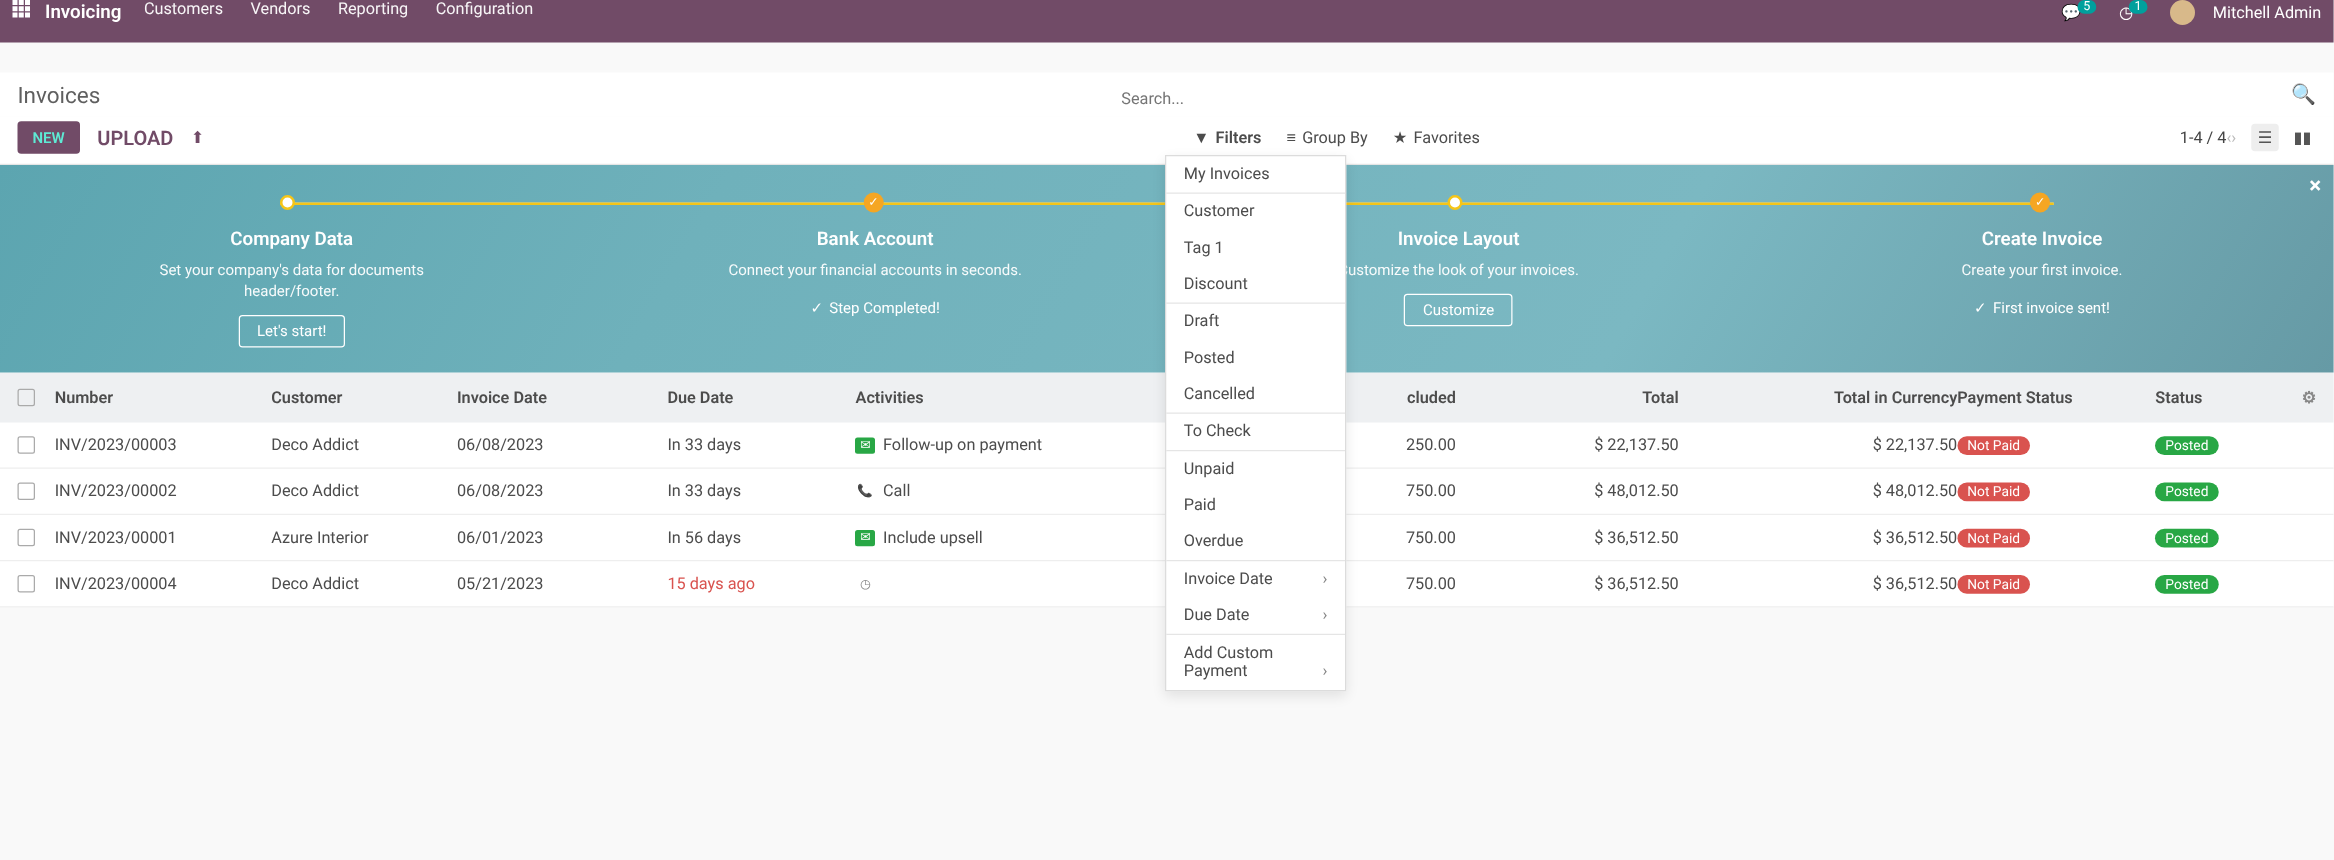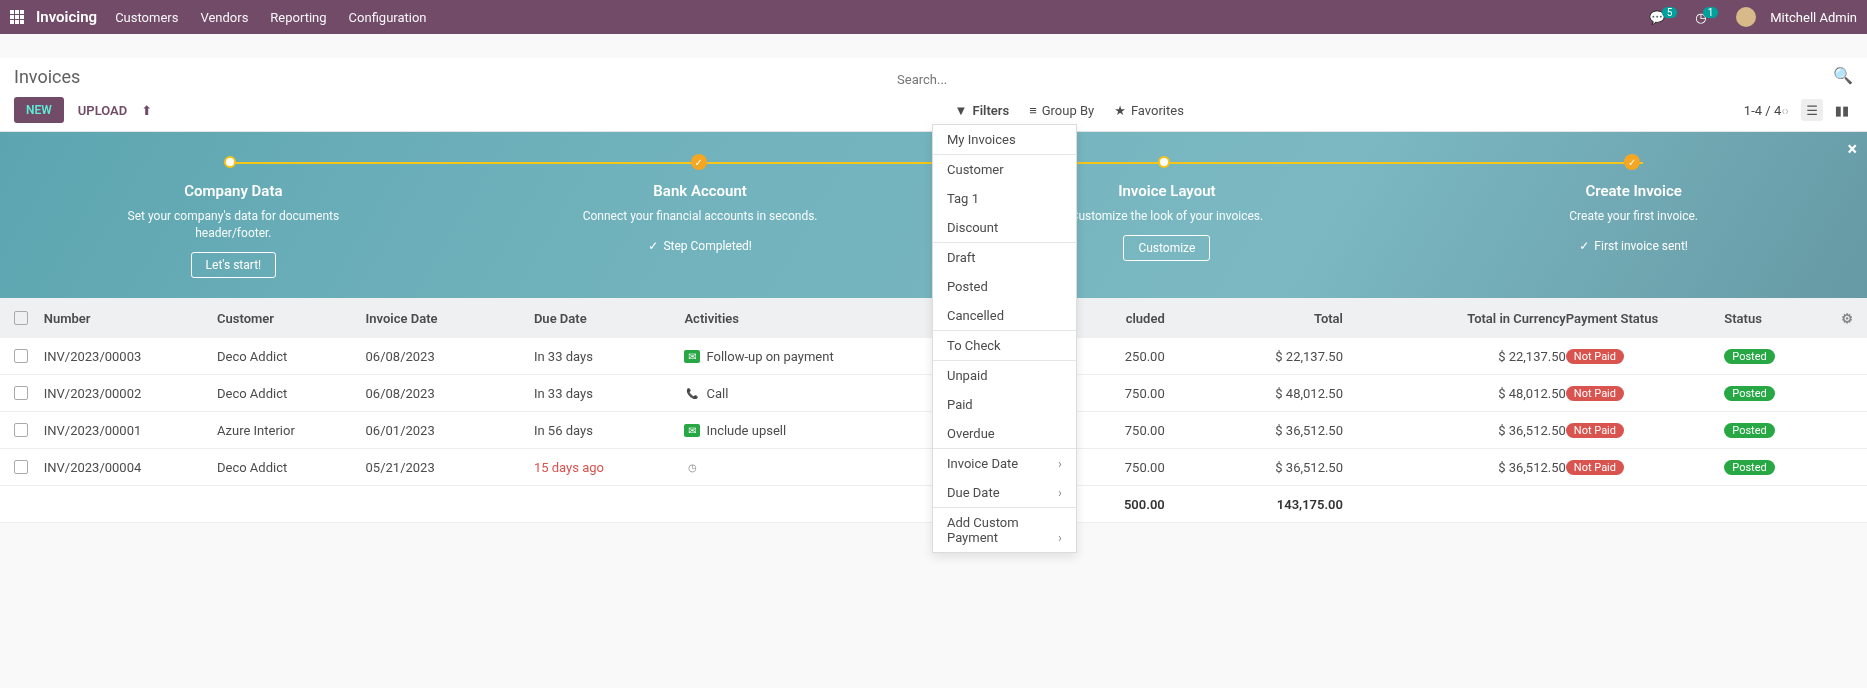--- a/index.html
+++ b/index.html
@@ -1,32 +1,32 @@
 <!DOCTYPE html>
 <html><head>
 <meta charset="utf-8">
 <style>
 * { margin: 0; padding: 0; box-sizing: border-box; font-family: -apple-system, BlinkMacSystemFont, "Segoe UI", Roboto, sans-serif; }
 body { background: #f9f9f9; width: 1867px; min-height: 688px; color: #4c4c4c; overflow: hidden; }
-.topbar { background: #714B67; height: 34px; display: flex; align-items: center; padding: 0 10px; color: #fff; font-size: 13px; }
+.topbar { background: #714B67; height: 34px; display: flex; align-items: flex-start; padding: 0 10px; color: #fff; font-size: 13px; }
 .apps-icon { width: 18px; display:inline-flex; flex-wrap:wrap; gap:1px; margin-right:8px;}
 .apps-icon span { width:4px; height:4px; background:#fff;}
 .topbar .brand { font-weight: 600; font-size: 15px; margin-right: 18px; }
 .topbar .menu { display: flex; gap: 22px; flex: 1; }
 .topbar .menu span { cursor: pointer; opacity: .95; }
 .topbar .right { display: flex; align-items: center; gap: 14px; }
 .badge-count { background:#00a09d; color:#fff; border-radius:8px; padding:0 5px; font-size:10px; position:relative; top:-6px; left:-4px;}
 .avatar { width:20px; height:20px; border-radius:50%; background:#d8b98a;}
 .subbar { background:#fff; padding: 8px 14px 0 14px; display:flex; align-items:flex-start; justify-content:space-between;margin-top:24px;}
 .page-title { font-size:18px; color:#5f5f5f; }
 .search-wrap { flex:1; margin-left:auto; max-width:930px;}
 .search-input { width:100%; border:none; font-size:13px; color:#8b5cf6; outline:none; padding:6px 2px;}
 .controlbar { background:#fff; padding: 4px 14px 8px 14px; display:flex; align-items:center; border-bottom:1px solid #e5e5e5;}
 .btn-new { background:#714B67; color:#5eead4; border:none; padding:6px 12px; font-size:12px; font-weight:600; border-radius:3px; cursor:pointer;}
-.btn-upload { color:#714B67; background:none; border:none; font-size:13px; font-weight:600; margin-left:14px; cursor:pointer;}
+.btn-upload { color:#714B67; background:none; border:none; font-size:16px; font-weight:600; margin-left:14px; cursor:pointer;}
 .upload-icon { color:#714B67; margin-left:14px; font-size:13px;}
 .searchtools { margin-left:auto; display:flex; align-items:center; gap:20px; font-size:13px; color:#4c4c4c;}
 .searchtools .tool { display:flex; align-items:center; gap:5px; cursor:pointer;}
 .searchtools .tool.active { font-weight:600;}
 .pager { margin-left: 560px; display:flex; align-items:center; font-size:13px; color:#444;}
 .pager .nav { color:#bbb; cursor:pointer;}
 .view-sw { display:flex; align-items:center; gap:8px; margin-left:12px;}
 .view-btn { width:22px; height:22px; display:flex; align-items:center; justify-content:center; border-radius:3px; cursor:pointer; color:#555;}
 .view-btn.active { background:#eee;}
 .banner { position:relative; height:166px; background: linear-gradient(120deg,#5ca5b0,#6fb1bb 30%,#7bb8c2 70%,#669aa5); overflow:hidden;}
@@ -246,34 +246,20 @@
       <div class="cell c-cur">$ 36,512.50</div>
       <div class="cell c-pay">
           <span class="pill pill-red">Not Paid</span>
         </div>
       <div class="cell c-stat">
           <span class="pill pill-green">Posted</span>
         </div>
       <div class="cell c-opt"></div>
     </div>
     </div>
-  <div class="row sum">
-    <div class="cell c-chk"></div>
-      <div class="cell c-num"></div>
-      <div class="cell c-cust"></div>
-    <div class="cell c-idate"></div>
-      <div class="cell c-ddate"></div>
-      <div class="cell c-act"></div>
-    <div class="cell c-tax">500.00</div>
-    <div class="cell c-total">143,175.00</div>
-    <div class="cell c-cur"></div>
-      <div class="cell c-pay"></div>
-      <div class="cell c-stat"></div>
-      <div class="cell c-opt"></div>
-  </div>
 </div>
 
 <div class="dropdown">
   <div class="item">My Invoices</div>
   <div class="sep"></div>
   <div class="item">Customer</div>
   <div class="item">Tag 1</div>
   <div class="item">Discount</div>
   <div class="sep"></div>
   <div class="item">Draft</div>

